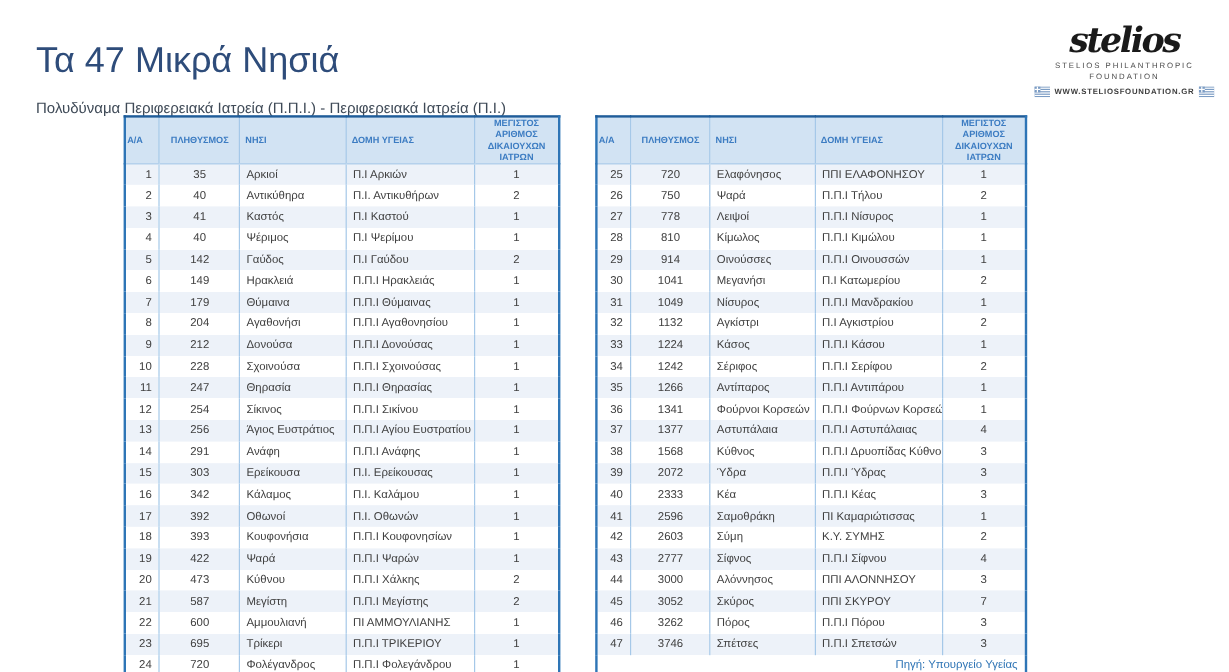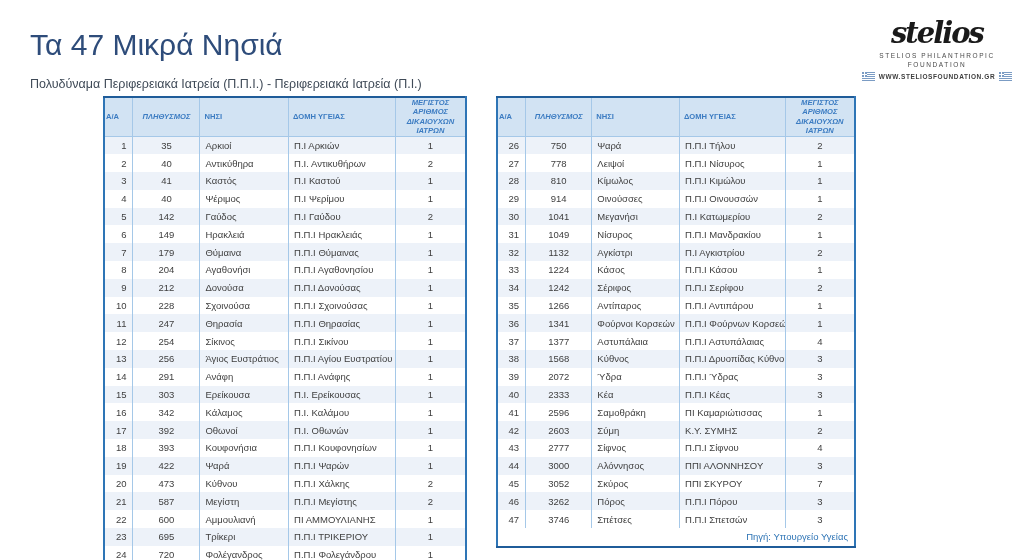--- a/index.html
+++ b/index.html
@@ -14,21 +14,21 @@
     --body-text:#404040;
     --source-color:#2e74b5;
     --logo-ink:#1a1a1a;
   }
   *{margin:0;padding:0;box-sizing:border-box;}
   html,body{width:1024px;height:560px;background:#ffffff;overflow:hidden;
     font-family:"Liberation Sans",sans-serif;}
   .canvas{position:relative;width:1024px;height:560px;background:#fff;}
 
   
-  .page-header{position:absolute;left:30px;top:28px;}
+  .page-header{position:absolute;left:30px;top:34px;}
   .page-title{font-size:30px;font-weight:normal;color:var(--title-color);letter-spacing:0;}
   .page-subtitle{margin-top:15px;font-size:12.5px;color:var(--subtitle-color);}
 
   
   .logo{position:absolute;right:12px;top:18px;width:150px;text-align:center;}
   .logo-script{font-family:"DejaVu Serif",serif;font-style:italic;font-weight:bold;
     font-size:29px;letter-spacing:-2px;color:var(--logo-ink);line-height:1.1;}
   .logo-line{font-size:6.5px;letter-spacing:1.6px;color:#4a4a4a;margin-top:2px;}
   .logo-web{margin-top:4px;display:flex;align-items:center;justify-content:center;gap:4px;
     font-size:6.5px;font-weight:bold;letter-spacing:0.6px;color:#3d3d3d;}
@@ -44,21 +44,21 @@
   table.islands col.c1{width:8%;}
   table.islands col.c2{width:18.5%;}
   table.islands col.c3{width:24.5%;}
   table.islands col.c4{width:29.5%;}
   table.islands col.c5{width:19.5%;}
   table.islands th{background:var(--header-bg);color:var(--header-text);
     font-size:7.6px;font-weight:bold;height:34px;line-height:1.25;
     border-left:1px solid var(--separator);border-bottom:1px solid var(--separator);
     padding:0 4px;text-align:left;vertical-align:middle;}
   table.islands th:first-child{border-left:none;text-align:left;padding:0 1px;}
-  table.islands th.num{text-align:center;font-style:italic;}
+  table.islands th.num{text-align:center;}
   table.islands td{font-size:9.5px;color:var(--body-text);height:17.8px;
     border-left:1px solid var(--separator);padding:0 5px;vertical-align:middle;
     white-space:nowrap;overflow:hidden;}
   table.islands td:first-child{border-left:none;text-align:right;padding-right:6px;}
   table.islands tbody tr:nth-child(odd){background:var(--band);}
   table.islands td.num{text-align:center;}
   table.islands tr.source-row td{border-left:none;background:#fff;text-align:right;
     color:var(--source-color);font-size:9.5px;height:19px;padding-right:6px;}
 </style>
 </head>
@@ -308,20 +308,27 @@
         <tr>
           <th>Α/Α</th>
           <th class="num">ΠΛΗΘΥΣΜΟΣ</th>
           <th>ΝΗΣΙ</th>
           <th>ΔΟΜΗ ΥΓΕΙΑΣ</th>
           <th class="num">ΜΕΓΙΣΤΟΣ ΑΡΙΘΜΟΣ ΔΙΚΑΙΟΥΧΩΝ ΙΑΤΡΩΝ</th>
         </tr>
       </thead>
       <tbody>
           <tr>
+            <td>25</td>
+            <td class="num">720</td>
+            <td>Ελαφόνησος</td>
+            <td>ΠΠΙ ΕΛΑΦΟΝΗΣΟΥ</td>
+            <td class="num">1</td>
+          </tr>
+          <tr>
             <td>26</td>
             <td class="num">750</td>
             <td>Ψαρά</td>
             <td>Π.Π.Ι Τήλου</td>
             <td class="num">2</td>
           </tr>
           <tr>
             <td>27</td>
             <td class="num">778</td>
             <td>Λειψοί</td>

